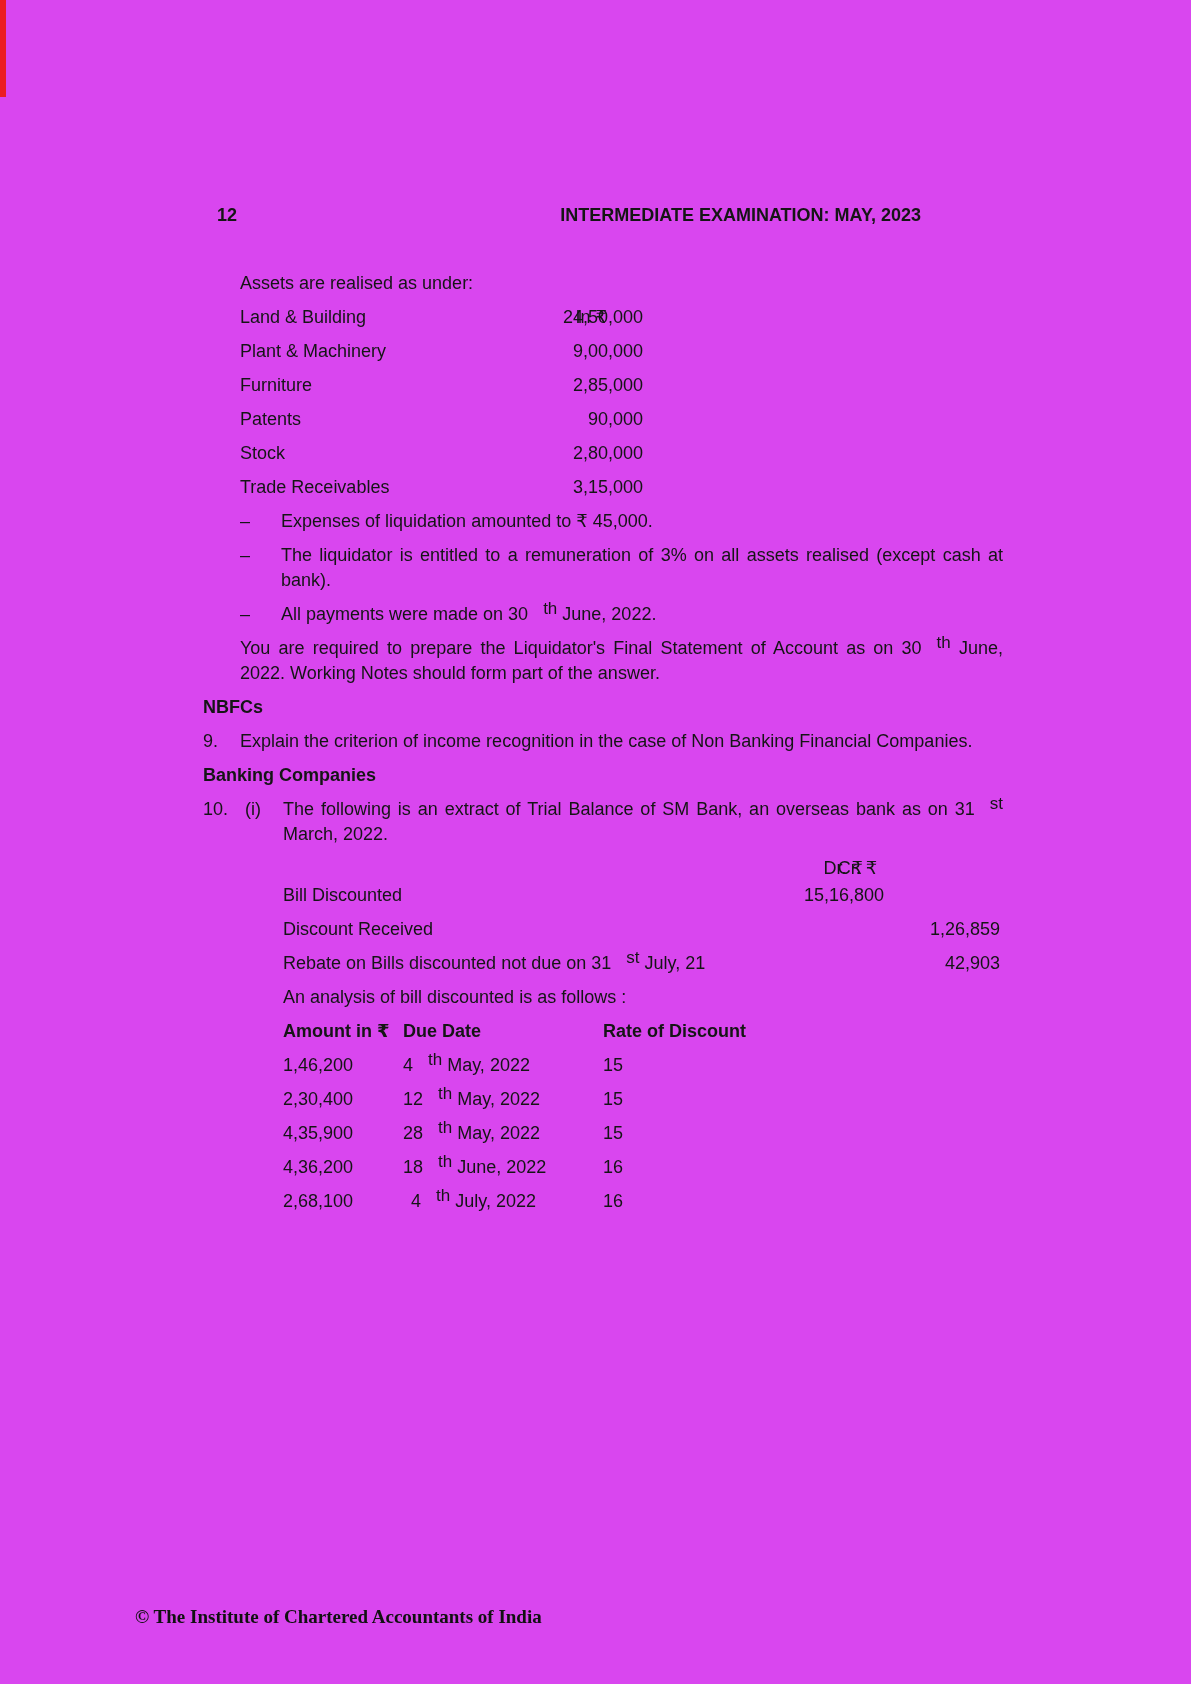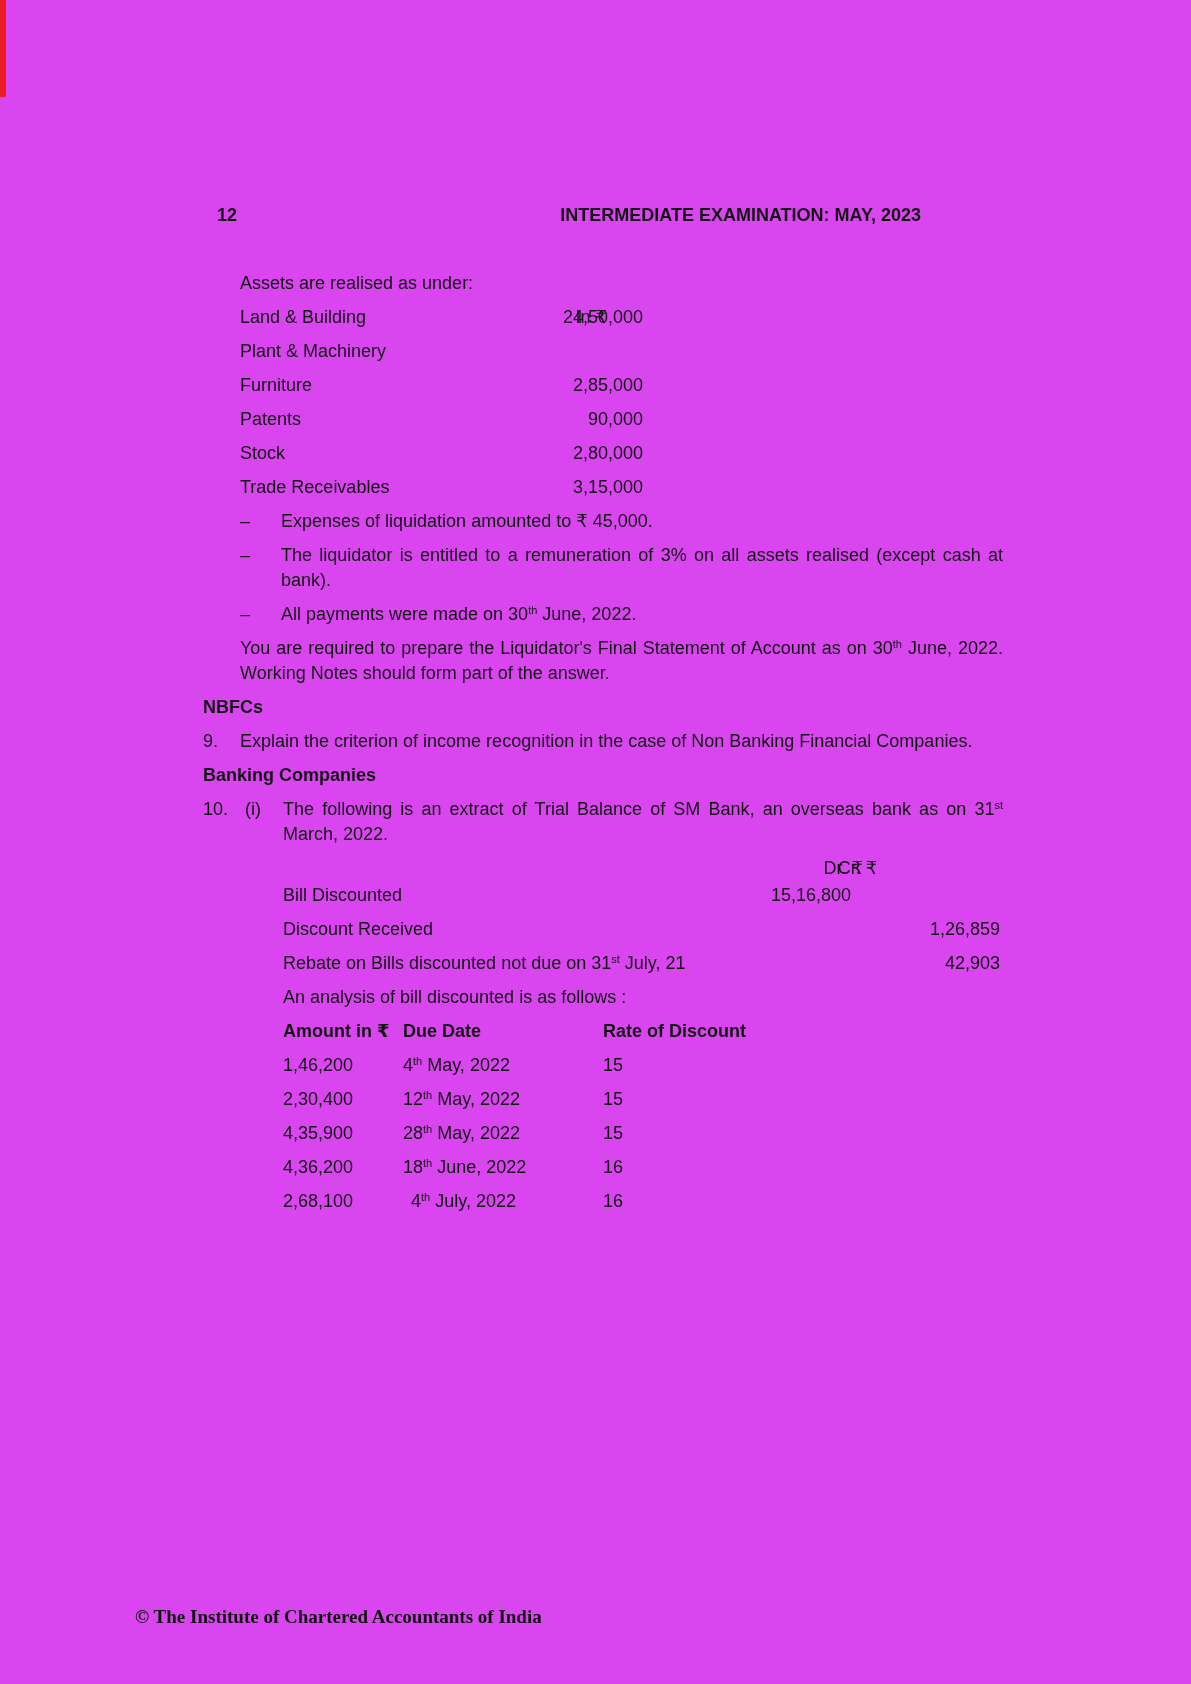--- a/index.html
+++ b/index.html
@@ -47,30 +47,30 @@
   .q9-num { position: absolute; left: 0; top: 0; }
 
   .q10 { position: relative; padding-left: 80px; width: 800px; text-align: justify; }
   .q10-num { position: absolute; left: 0; top: 0; }
   .q10-sub { position: absolute; left: 42px; top: 0; }
 
   .tb-head { position: relative; height: 25px; line-height: 25px; margin-bottom: 2px; }
   .tb-dr-h { position: absolute; left: 400px; top: 0; width: 260px; text-align: right; }
   .tb-cr-h { position: absolute; left: 537px; top: 0; width: 235px; text-align: right; }
   .tb-row { position: relative; padding-left: 80px; line-height: 25px; margin-bottom: 9px; }
-  .tb-dr { position: absolute; left: 388px; top: 0; width: 260px; text-align: right; }
+  .tb-dr { position: absolute; left: 421px; top: 0; width: 260px; text-align: right; }
   .tb-cr { position: absolute; left: 540px; top: 0; width: 257px; text-align: right; }
 
   .bills-row { position: relative; padding-left: 80px; line-height: 25px; margin-bottom: 9px; }
   .bills-date { position: absolute; left: 200px; top: 0; }
   .bills-rate { position: absolute; left: 400px; top: 0; }
   .bills-head { font-weight: bold; }
   .date-indent { padding-left: 8px; }
 
-  sup.ord { font-size: 11px; line-height: 0; vertical-align: 6px; }
+  sup.ord { font-size: 17px; line-height: 0; vertical-align: 6px; padding-left: 15px; }
 
   .footer {
     position: absolute;
     left: 135px;
     top: 1606px;
     font-family: "Liberation Serif", "DejaVu Serif", serif;
     font-weight: bold;
     font-size: 19px;
     color: #111111;
   }
@@ -93,20 +93,21 @@
     <div class="row asset-row">
       <span class="asset-value in-rupee-pos" style="padding-right:36px;">In ₹</span>
     </div>
 
     <div class="row asset-row">
       <span>Land &amp; Building</span>
       <span class="asset-value">24,50,000</span>
     </div>
     <div class="row asset-row">
       <span>Plant &amp; Machinery</span>
+      <span class="asset-value">9,00,000</span>
     </div>
     <div class="row asset-row">
       <span>Furniture</span>
       <span class="asset-value">2,85,000</span>
     </div>
     <div class="row asset-row">
       <span>Patents</span>
       <span class="asset-value">90,000</span>
     </div>
     <div class="row asset-row">

